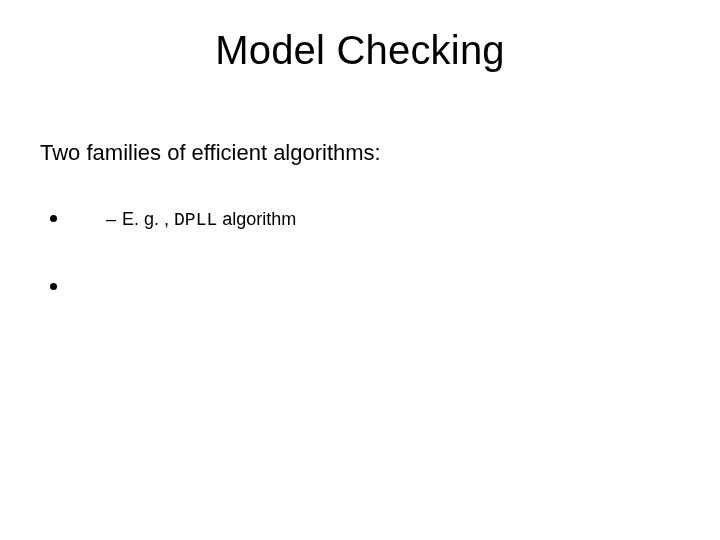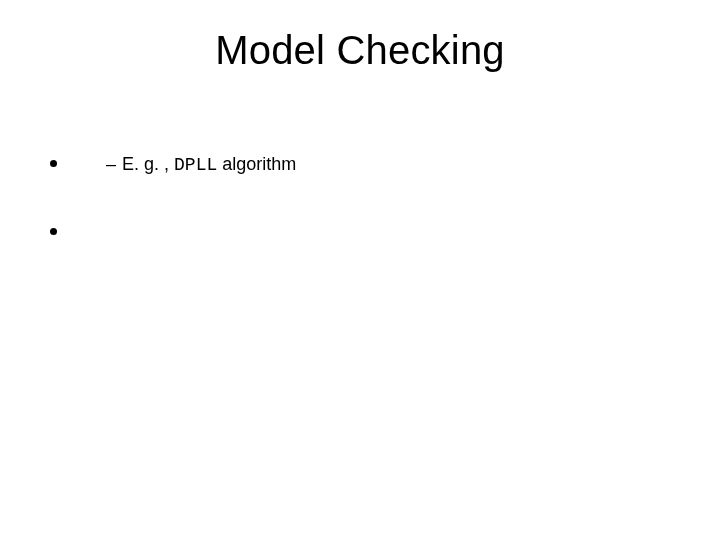--- a/index.html
+++ b/index.html
@@ -74,20 +74,21 @@
 </style>
 </head>
 <body>
 
 <div class="slide">
 
   <div class="title">Model Checking</div>
 
   <div class="body">
 
+    <p class="intro">Two families of efficient algorithms:</p>
 
     <ul class="level1">
 
       <li>
         <ul class="level2">
           <li>
             <span>E. g. , </span><span class="mono">DPLL</span><span> algorithm</span>
           </li>
         </ul>
       </li>

